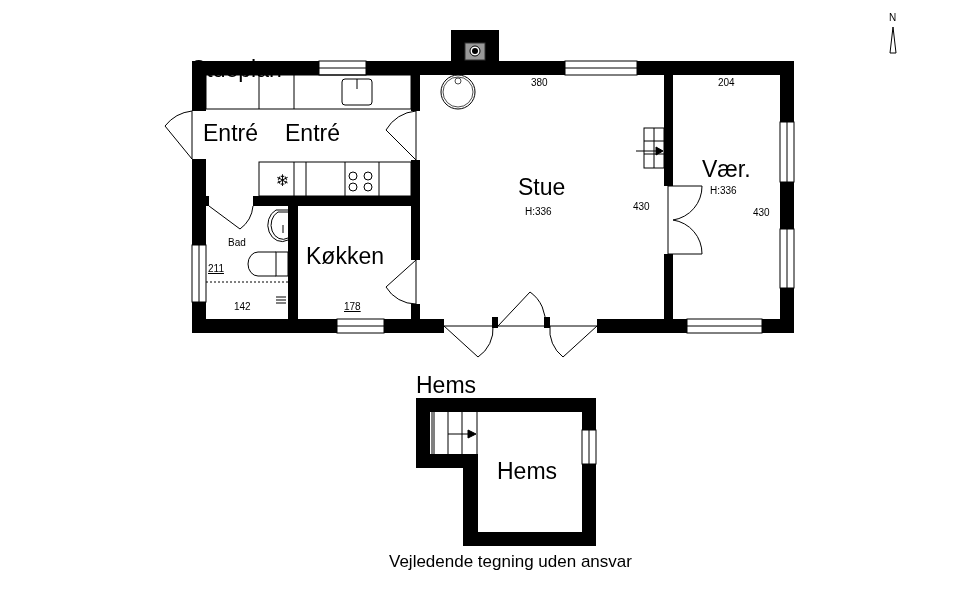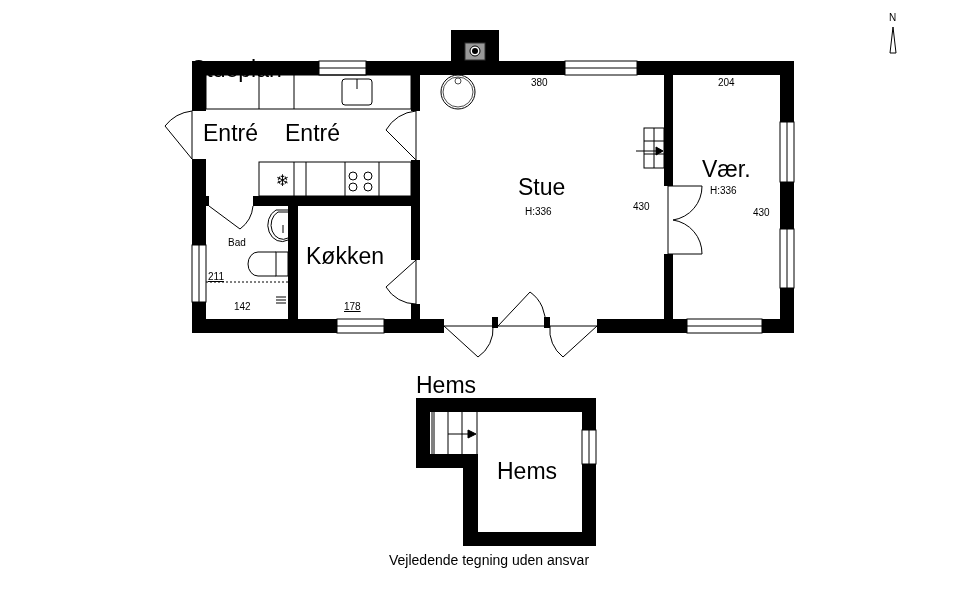--- a/index.html
+++ b/index.html
@@ -162,32 +162,32 @@
 </svg>
 
 <div class="lbl xs" style="left:889px;top:13px;font-size:10px;">N</div>
 
 <div class="lbl big" style="left:191px;top:30px;margin-top:28px;">Stueplan</div>
 
 <div class="lbl big" style="left:203px;top:122px;">Entré</div>
 <div class="lbl big" style="left:285px;top:122px;">Entré</div>
 
 <div class="lbl sm" style="left:228px;top:238px;">Bad</div>
-<div class="lbl sm" style="left:208px;top:272px;text-decoration:underline;">211</div>
+<div class="lbl sm" style="left:208px;top:264px;text-decoration:underline;">211</div>
 <div class="lbl sm" style="left:234px;top:302px;">142</div>
 
 <div class="lbl big" style="left:306px;top:245px;">Køkken</div>
 <div class="lbl sm" style="left:344px;top:302px;text-decoration:underline;">178</div>
 
 <div class="lbl big" style="left:518px;top:176px;">Stue</div>
 <div class="lbl sm" style="left:525px;top:207px;">H:336</div>
 <div class="lbl sm" style="left:531px;top:78px;">380</div>
 <div class="lbl sm" style="left:633px;top:202px;">430</div>
 
 <div class="lbl big" style="left:702px;top:158px;">Vær.</div>
 <div class="lbl sm" style="left:710px;top:186px;">H:336</div>
 <div class="lbl sm" style="left:718px;top:78px;">204</div>
 <div class="lbl sm" style="left:753px;top:208px;">430</div>
 
 <div class="lbl big" style="left:416px;top:374px;">Hems</div>
 <div class="lbl big" style="left:497px;top:460px;">Hems</div>
 
-<div class="lbl sm" style="left:389px;top:553px;font-size:14px;">Vejledende tegning uden ansvar</div>
+<div class="lbl sm" style="left:389px;top:553px;font-size:17px;">Vejledende tegning uden ansvar</div>
 
 </body></html>

